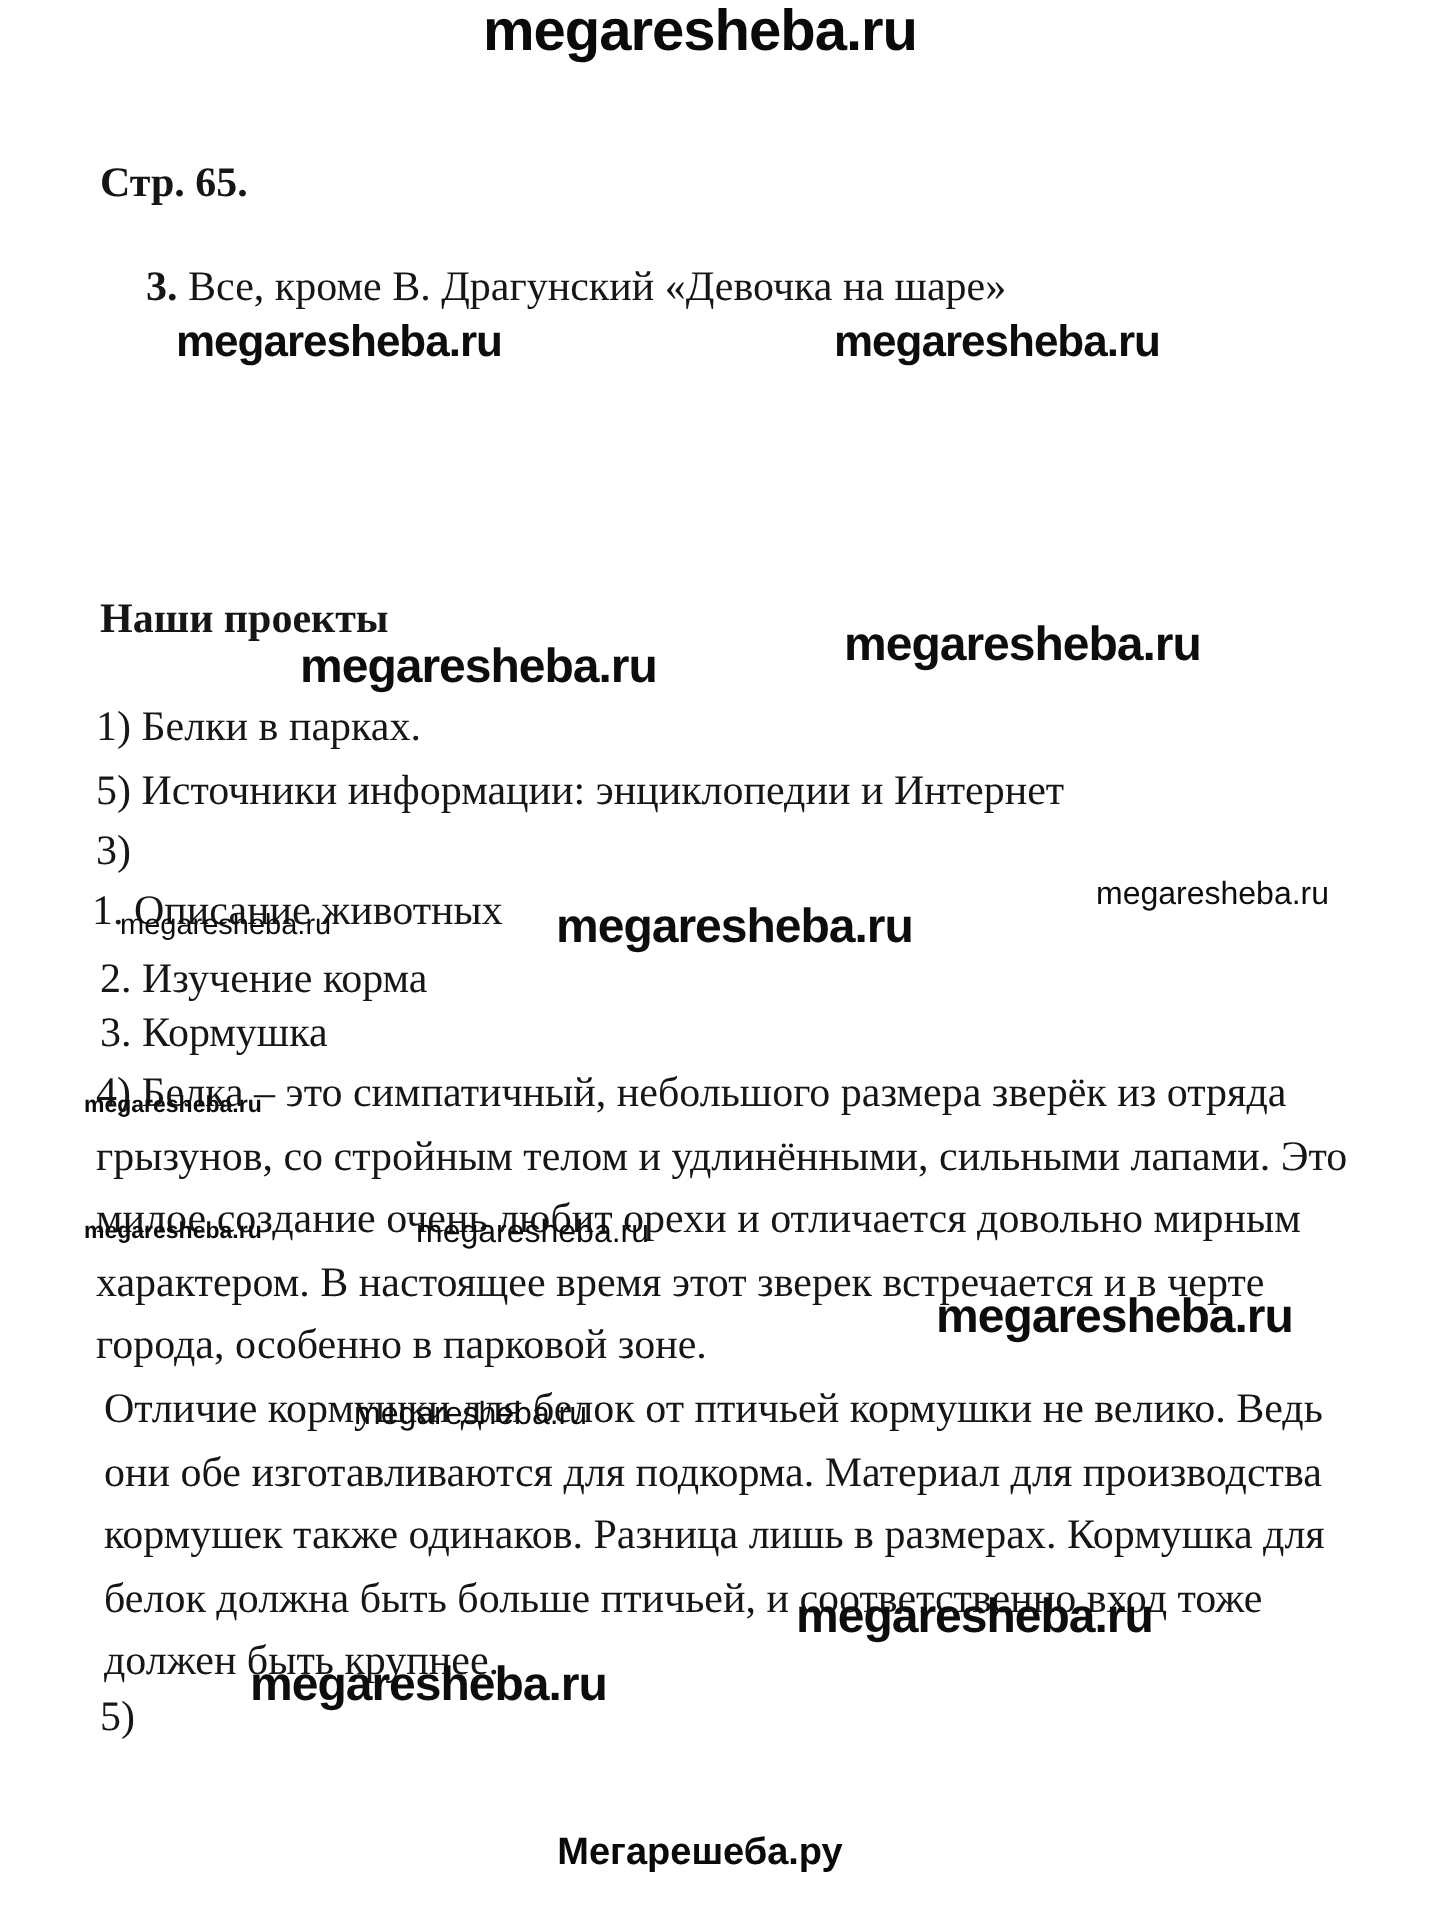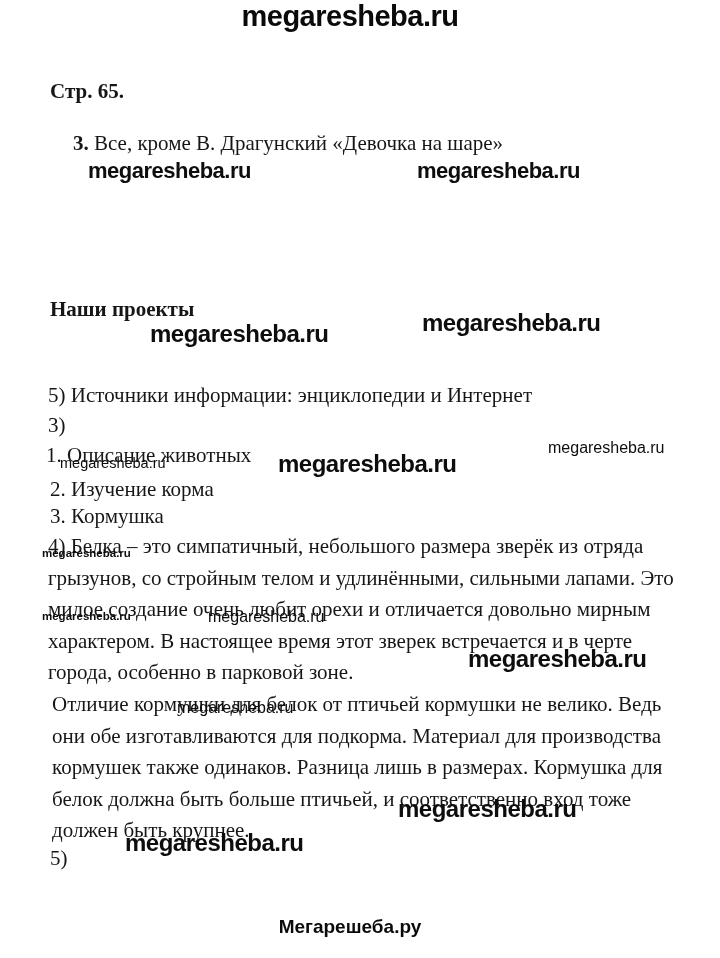--- a/index.html
+++ b/index.html
@@ -59,20 +59,21 @@
 
   <div class="site-header">megaresheba.ru</div>
 
   <div class="tblock bold" style="left:50px; top:76px;">Стр. 65.</div>
 
   <div class="tblock" style="left:48px; top:128px; width:640px;margin-left:25px;"><span class="bold">3.</span><span> Все, кроме В. Драгунский «Девочка на шаре»</span></div>
 
 
   <div class="tblock bold" style="left:50px; top:294px;">Наши проекты</div>
 
+  <div class="tblock" style="left:48px; top:348px;">1) Белки в парках.</div>
   <div class="tblock" style="left:48px; top:380px;">5) Источники информации: энциклопедии и Интернет</div>
   <div class="tblock" style="left:48px; top:410px;">3)</div>
 
   <div class="tblock" style="left:46px; top:440px;">1. Описание животных</div>
   <div class="tblock" style="left:50px; top:474px;">2. Изучение корма</div>
   <div class="tblock" style="left:50px; top:501px;">3. Кормушка</div>
 
   <div class="tblock" style="left:48px; top:531px; width:634px;">4) Белка – это симпатичный, небольшого размера зверёк из отряда грызунов, со стройным телом и удлинёнными, сильными лапами. Это милое создание очень любит орехи и отличается довольно мирным характером. В настоящее время этот зверек встречается и в черте города, особенно в парковой зоне.</div>
 
   <div class="tblock" style="left:52px; top:689px; width:634px;">Отличие кормушки для белок от птичьей кормушки не велико. Ведь они обе изготавливаются для подкорма. Материал для производства кормушек также одинаков. Разница лишь в размерах. Кормушка для белок должна быть больше птичьей, и соответственно вход тоже должен быть крупнее.</div>

